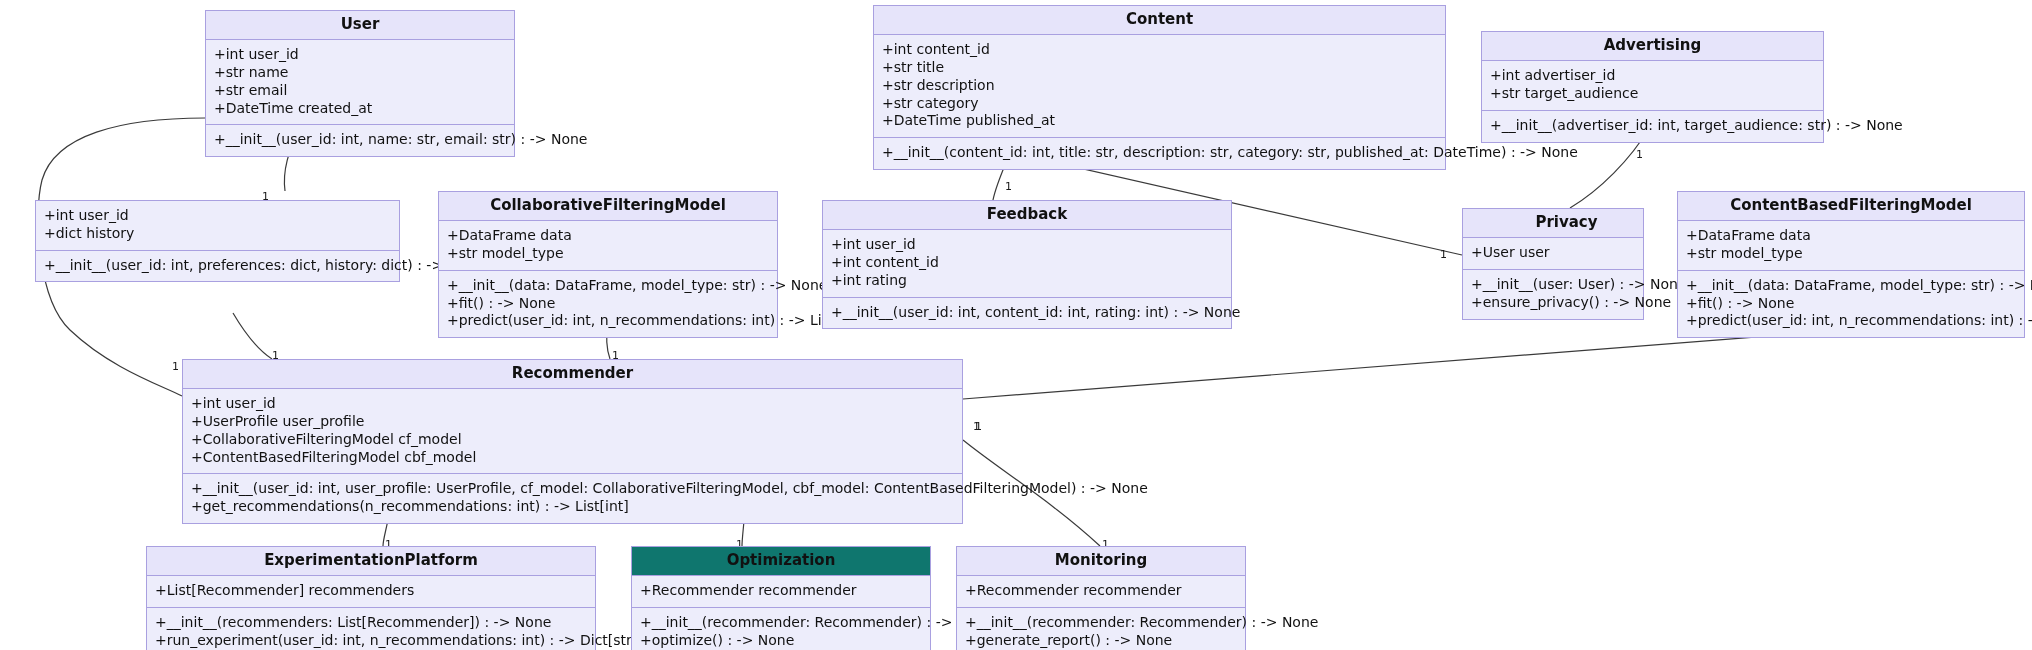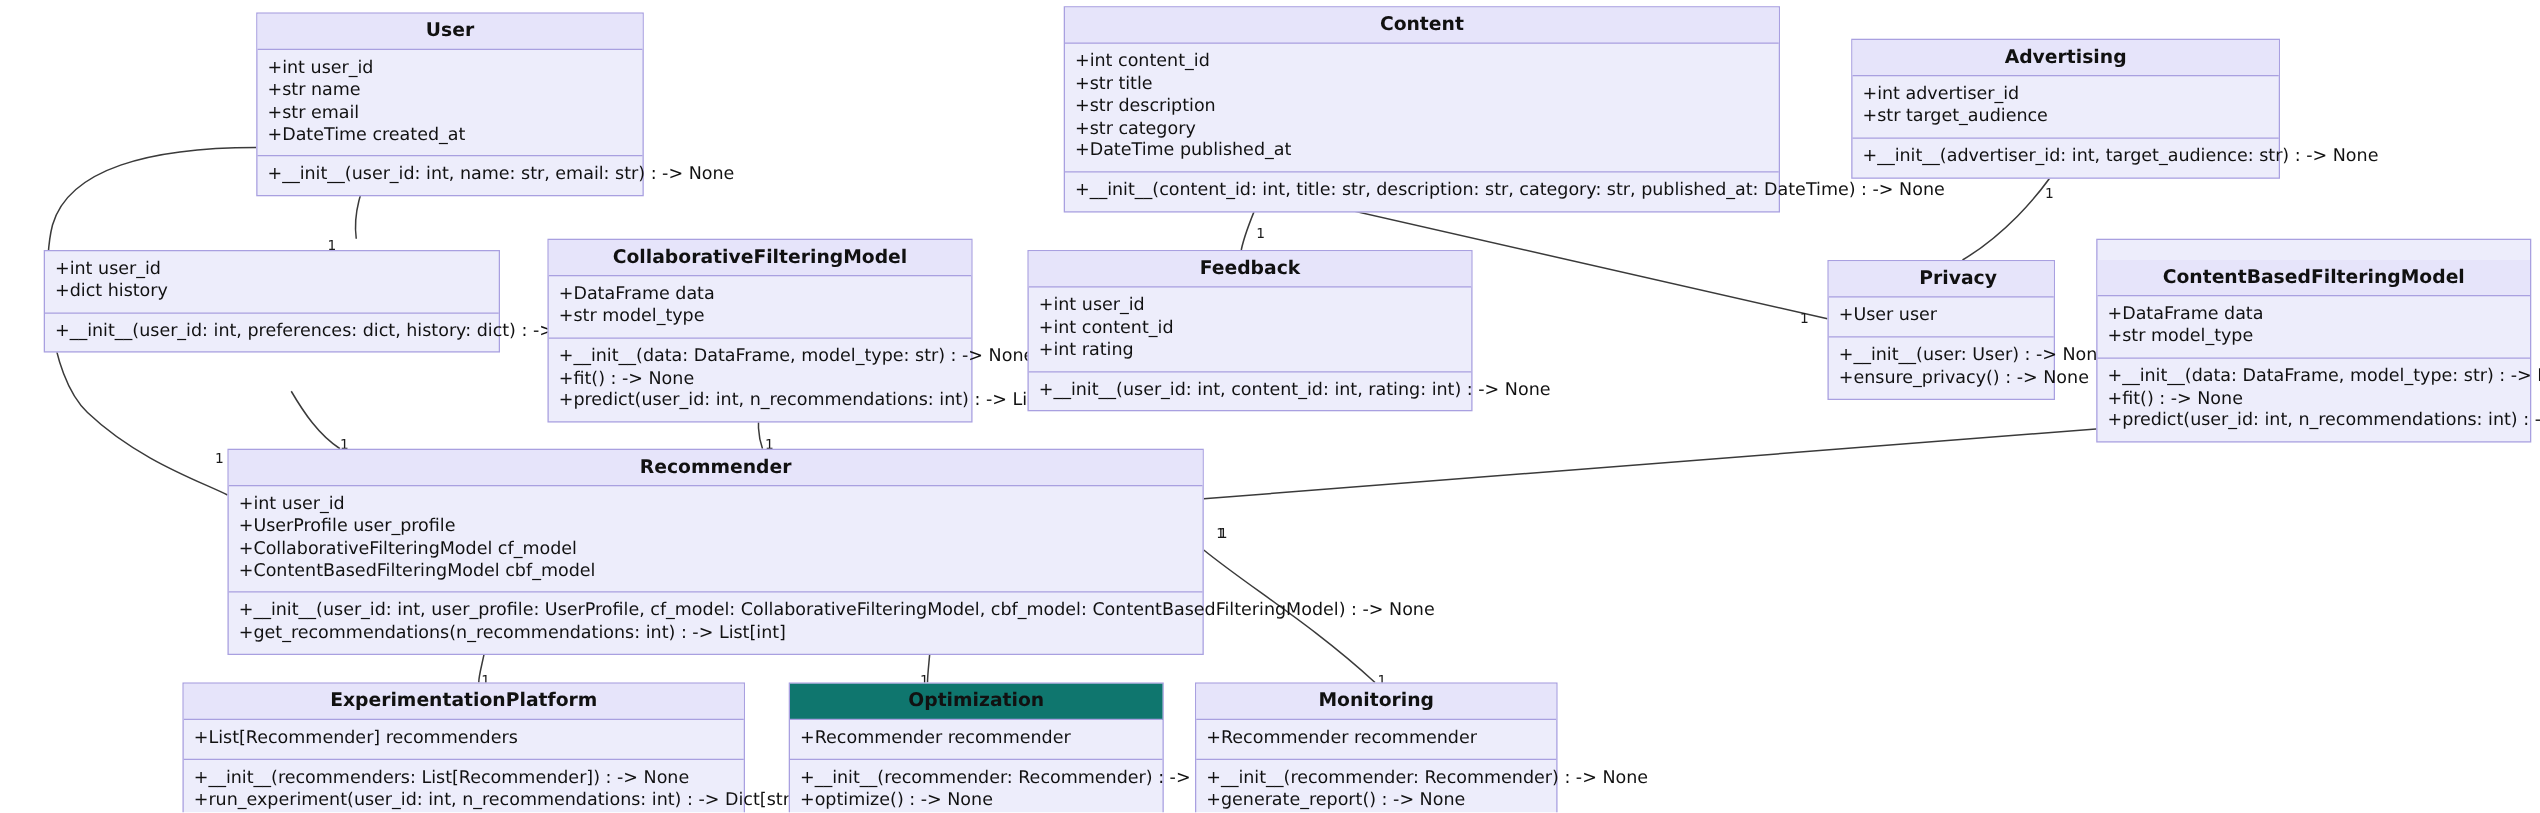--- a/index.html
+++ b/index.html
@@ -85,21 +85,21 @@
         <div class="attrs" style="border-bottom-color: rgb(169, 160, 224);">
           <div class="row">+int user_id</div>
           <div class="row">+str name</div>
           <div class="row">+str email</div>
           <div class="row">+DateTime created_at</div>
         </div>
         <div class="ops">
           <div class="row">+__init__(user_id: int, name: str, email: str) : -&gt; None</div>
         </div>
       </div>
-      <div class="uml" style="left: 851px; top: 5px; width: 573px; background: rgb(237, 237, 251); border-color: rgb(169, 160, 224);">
+      <div class="uml" style="left: 873px; top: 5px; width: 573px; background: rgb(237, 237, 251); border-color: rgb(169, 160, 224);">
         <div class="title" style="background: rgb(230, 228, 250); border-bottom-color: rgb(169, 160, 224);">Content</div>
         <div class="attrs" style="border-bottom-color: rgb(169, 160, 224);">
           <div class="row">+int content_id</div>
           <div class="row">+str title</div>
           <div class="row">+str description</div>
           <div class="row">+str category</div>
           <div class="row">+DateTime published_at</div>
         </div>
         <div class="ops">
           <div class="row">+__init__(content_id: int, title: str, description: str, category: str, published_at: DateTime) : -&gt; None</div>
@@ -129,21 +129,21 @@
         <div class="attrs" style="border-bottom-color: rgb(169, 160, 224);">
           <div class="row">+DataFrame data</div>
           <div class="row">+str model_type</div>
         </div>
         <div class="ops">
           <div class="row">+__init__(data: DataFrame, model_type: str) : -&gt; None</div>
           <div class="row">+fit() : -&gt; None</div>
           <div class="row">+predict(user_id: int, n_recommendations: int) : -&gt; List[int]</div>
         </div>
       </div>
-      <div class="uml" style="left: 822px; top: 200px; width: 356px; background: rgb(237, 237, 251); border-color: rgb(169, 160, 224);">
+      <div class="uml" style="left: 822px; top: 200px; width: 410px; background: rgb(237, 237, 251); border-color: rgb(169, 160, 224);">
         <div class="title" style="background: rgb(230, 228, 250); border-bottom-color: rgb(169, 160, 224);">Feedback</div>
         <div class="attrs" style="border-bottom-color: rgb(169, 160, 224);">
           <div class="row">+int user_id</div>
           <div class="row">+int content_id</div>
           <div class="row">+int rating</div>
         </div>
         <div class="ops">
           <div class="row">+__init__(user_id: int, content_id: int, rating: int) : -&gt; None</div>
         </div>
       </div>
@@ -151,21 +151,21 @@
         <div class="title" style="background: rgb(230, 228, 250); border-bottom-color: rgb(169, 160, 224); padding-left: 33px;">Privacy</div>
         <div class="attrs" style="border-bottom-color: rgb(169, 160, 224);">
           <div class="row">+User user</div>
         </div>
         <div class="ops">
           <div class="row">+__init__(user: User) : -&gt; None</div>
           <div class="row">+ensure_privacy() : -&gt; None</div>
         </div>
       </div>
       <div class="uml" style="left: 1677px; top: 191px; width: 348px; background: rgb(237, 237, 251); border-color: rgb(169, 160, 224);">
-        <div class="title" style="background: rgb(230, 228, 250); border-bottom-color: rgb(169, 160, 224); margin-top: 16px;">ContentBasedFilteringModel</div>
+        <div class="title" style="background: rgb(230, 228, 250); border-bottom-color: rgb(169, 160, 224);">ContentBasedFilteringModel</div>
         <div class="attrs" style="border-bottom-color: rgb(169, 160, 224);">
           <div class="row">+DataFrame data</div>
           <div class="row">+str model_type</div>
         </div>
         <div class="ops">
           <div class="row">+__init__(data: DataFrame, model_type: str) : -&gt; None</div>
           <div class="row">+fit() : -&gt; None</div>
           <div class="row">+predict(user_id: int, n_recommendations: int) : -&gt; List[int]</div>
         </div>
       </div>

